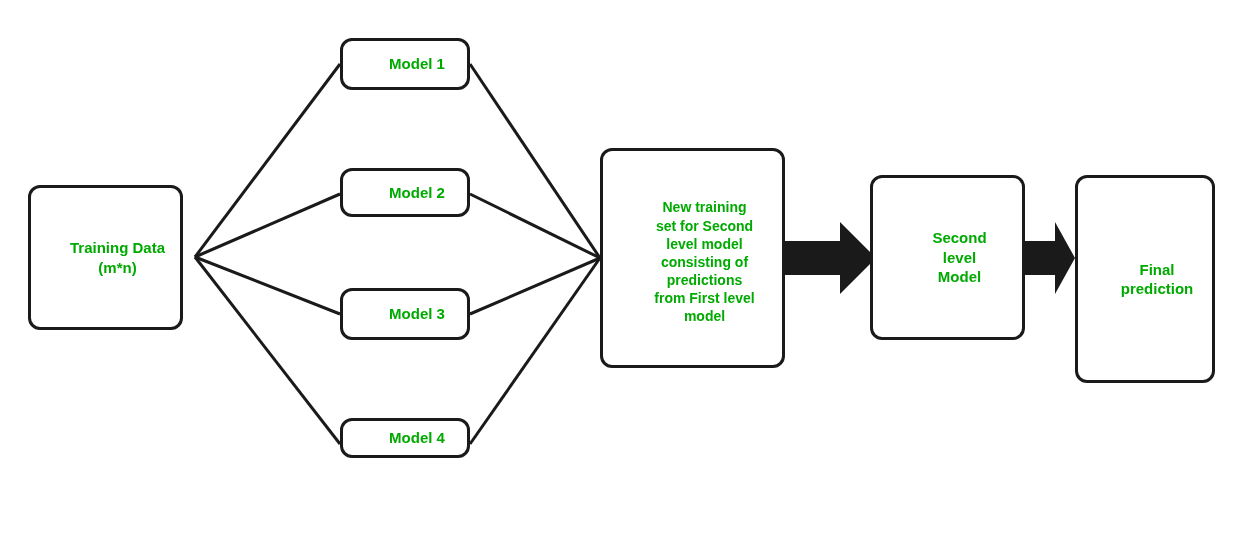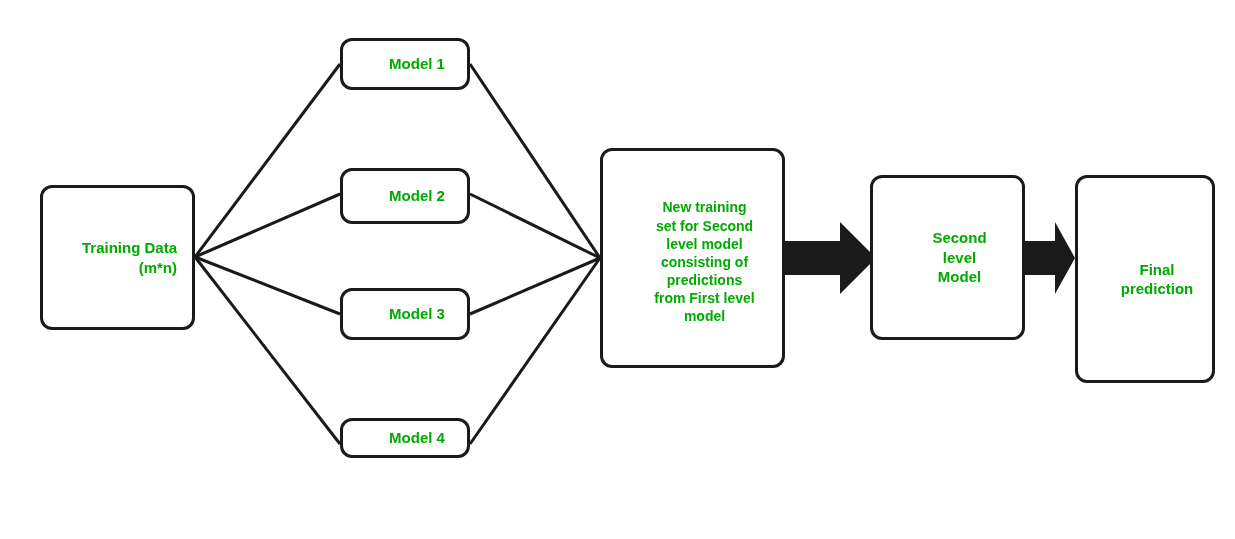--- a/index.html
+++ b/index.html
@@ -35,38 +35,37 @@
       padding-left: 24px;
     }
     .box-label {
       color: #00aa00;
       font-weight: bold;
       font-size: 15px;
       line-height: 1.3;
     }
     
     #training-data {
-      left: 40px;
+      left: 28px;
       top: 185px;
       width: 155px;
       height: 145px;
-      text-align: right;
     }
     
     #model1 {
       left: 340px;
       top: 38px;
       width: 130px;
       height: 52px;
     }
     #model2 {
       left: 340px;
       top: 168px;
       width: 130px;
-      height: 56px;
+      height: 49px;
     }
     #model3 {
       left: 340px;
       top: 288px;
       width: 130px;
       height: 52px;
       text-align: center;
     }
     #model4 {
       left: 340px;

